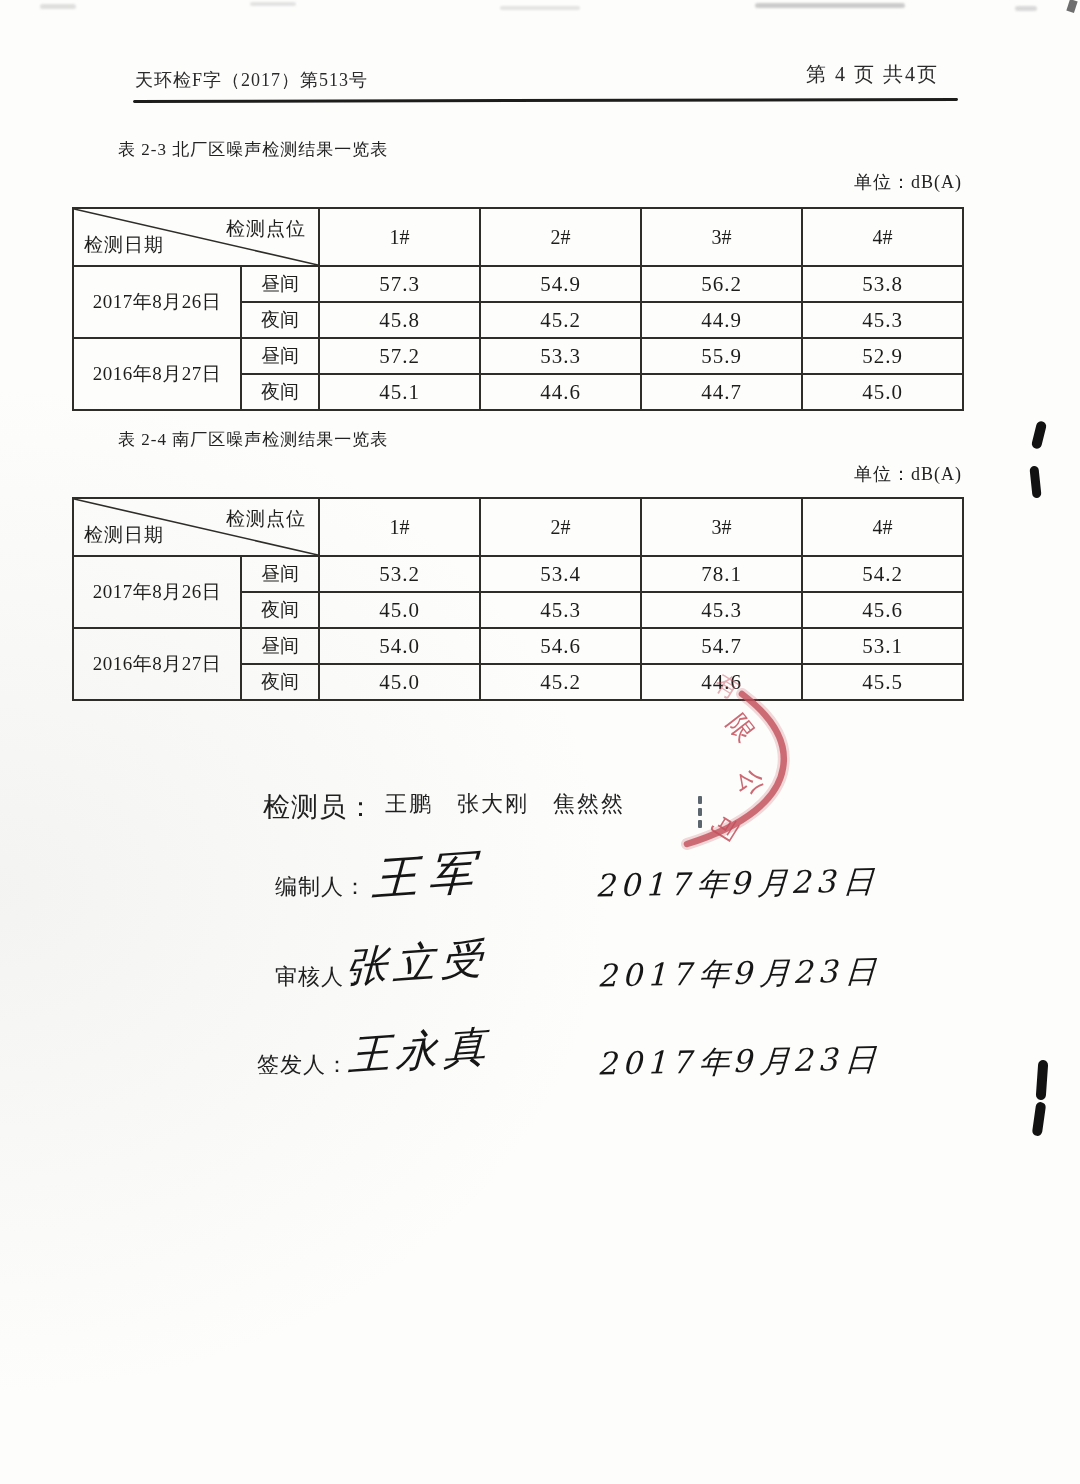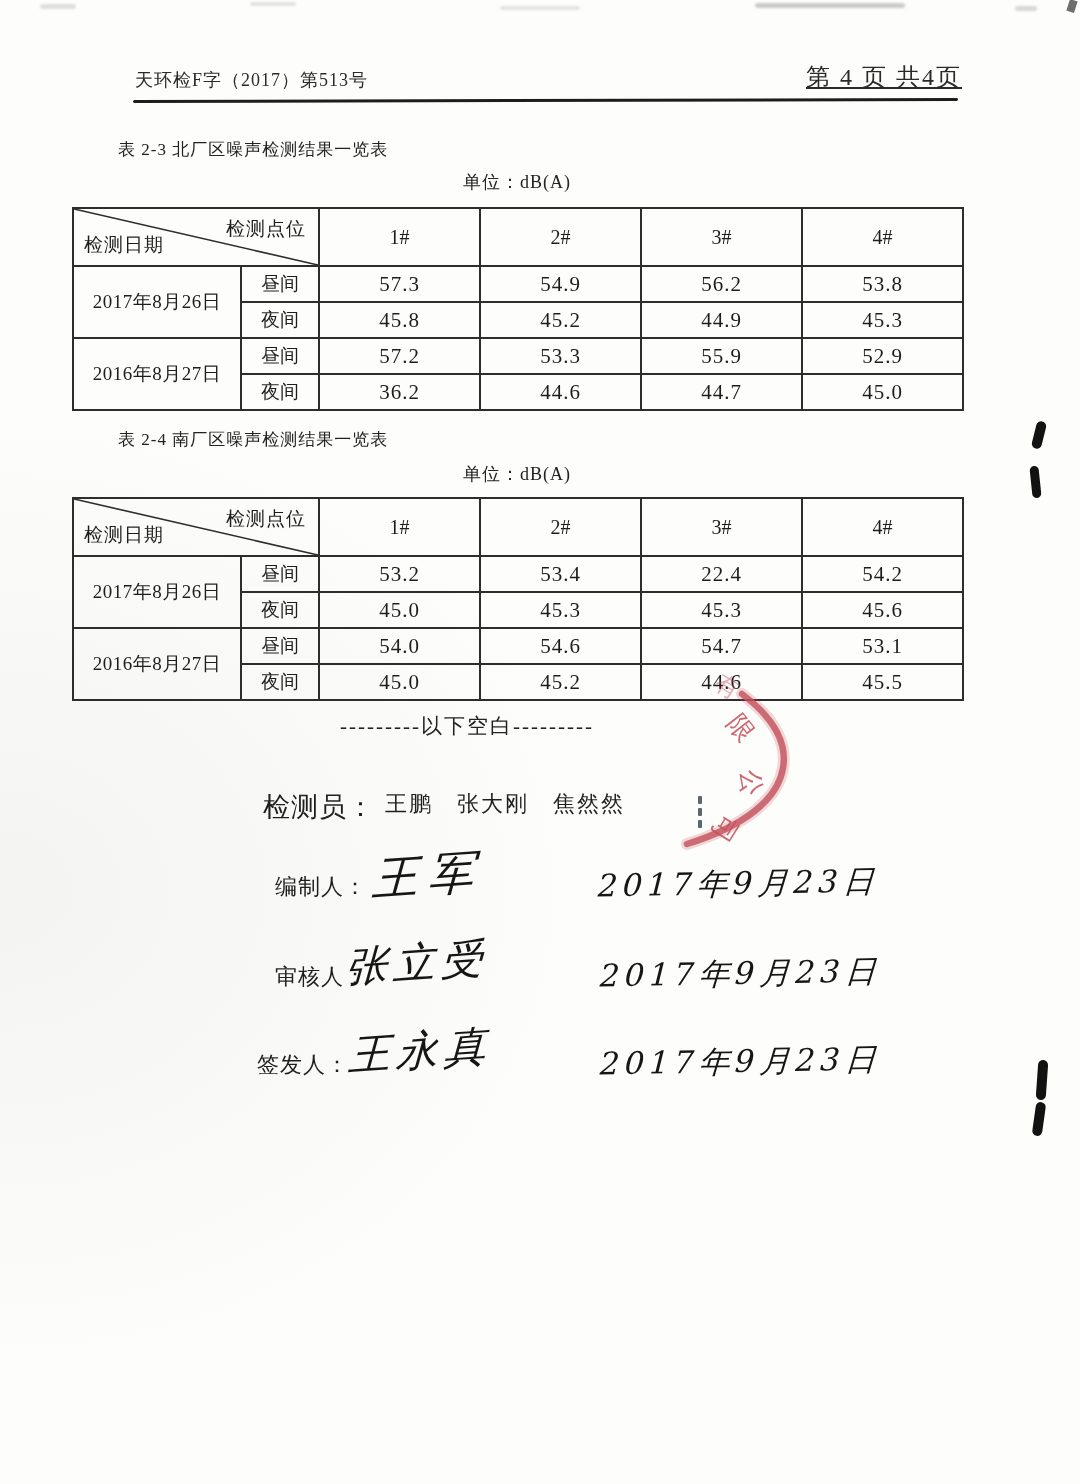--- a/index.html
+++ b/index.html
@@ -12,25 +12,25 @@
     width:1080px;height:1484px;
     margin:0 auto;
     background:#fdfdfc;
     background-image:radial-gradient(ellipse at 0% 60%, rgba(200,200,198,.18), rgba(0,0,0,0) 40%);
     overflow:hidden;
     color:#1f1f1f;
   }
   .abs{position:absolute;}
   
   .doc-number{left:135px;top:68px;font-size:18px;letter-spacing:1px;color:#2a2a2a;}
-  .page-indicator{left:806px;top:61px;font-size:24px;letter-spacing:2px;color:#2a2a2a;text-decoration:underline;}
+  .page-indicator{left:806px;top:61px;font-size:20px;letter-spacing:2px;color:#2a2a2a;}
   .header-rule{left:133px;top:99px;width:825px;height:3px;background:#1d1d1c;transform:rotate(-0.15deg);border-radius:2px;}
   
   .tbl-title{font-size:17px;letter-spacing:1px;color:#222;}
-  .unit-label{left:72px;width:890px;text-align:center;font-size:18px;letter-spacing:1px;color:#222;}
+  .unit-label{left:72px;width:890px;text-align:right;font-size:18px;letter-spacing:1px;color:#222;}
   
   .tbl-wrap{position:absolute;left:72px;width:882px;}
   table.noise{border-collapse:collapse;table-layout:fixed;width:890px;}
   table.noise td{
     border:2px solid #2f2d2a;
     text-align:center;vertical-align:middle;
     font-size:19px;color:#1d1d1c;
     padding:0;
   }
   table.noise td.num{font-size:21px;letter-spacing:1px;}
@@ -121,21 +121,21 @@
       <tr style="height:36px;">
         <td rowspan="2" class="date-cell">2016年8月27日</td>
         <td>昼间</td>
         <td class="num">57.2</td>
         <td class="num">53.3</td>
         <td class="num">55.9</td>
         <td class="num">52.9</td>
       </tr>
       <tr style="height:36px;">
         <td>夜间</td>
-        <td class="num">36.2</td>
+        <td class="num">45.1</td>
         <td class="num">44.6</td>
         <td class="num">44.7</td>
         <td class="num">45.0</td>
       </tr>
     </tbody>
       </table>
   </div>
 
   <div class="abs tbl-title" style="left:118px;top:428px;">表 2-4 南厂区噪声检测结果一览表</div>
   <div class="abs unit-label" style="top:462px;">单位：dB(A)</div>
@@ -162,21 +162,21 @@
         <td class="col-head">1#</td>
         <td class="col-head">2#</td>
         <td class="col-head">3#</td>
         <td class="col-head">4#</td>
       </tr>
       <tr style="height:36px;">
         <td rowspan="2" class="date-cell">2017年8月26日</td>
         <td>昼间</td>
         <td class="num">53.2</td>
         <td class="num">53.4</td>
-        <td class="num">22.4</td>
+        <td class="num">78.1</td>
         <td class="num">54.2</td>
       </tr>
       <tr style="height:36px;">
         <td>夜间</td>
         <td class="num">45.0</td>
         <td class="num">45.3</td>
         <td class="num">45.3</td>
         <td class="num">45.6</td>
       </tr>
       <tr style="height:36px;">
@@ -191,21 +191,20 @@
         <td>夜间</td>
         <td class="num">45.0</td>
         <td class="num">45.2</td>
         <td class="num">44.6</td>
         <td class="num">45.5</td>
       </tr>
     </tbody>
       </table>
   </div>
 
-  <div class="abs blank-note">---------以下空白---------</div>
 
   <div class="abs inspector-label">检测员：</div>
   <div class="abs inspector-names">王鹏　张大刚　焦然然</div>
 
   <div class="abs sign-label" style="left:263px;top:872px;">编制人：</div>
   <div class="abs hand sig" style="left:372px;top:852px;">王军</div>
   <div class="abs hand hand-date" style="left:598px;top:868px;">2017年9月23日</div>
 
   <div class="abs sign-label" style="left:263px;top:962px;">审核人：</div>
   <div class="abs hand sig" style="left:345px;top:942px;font-size:42px;letter-spacing:6px;">张立受</div>

